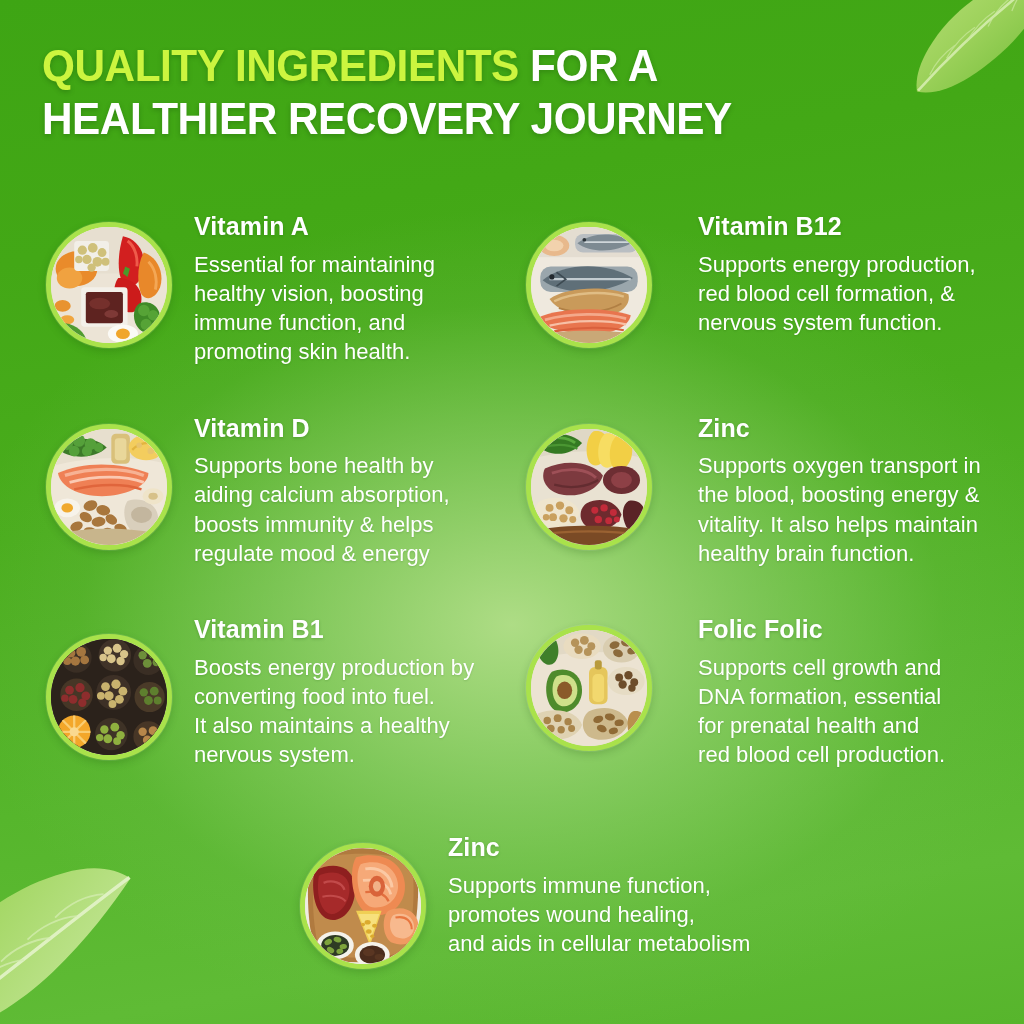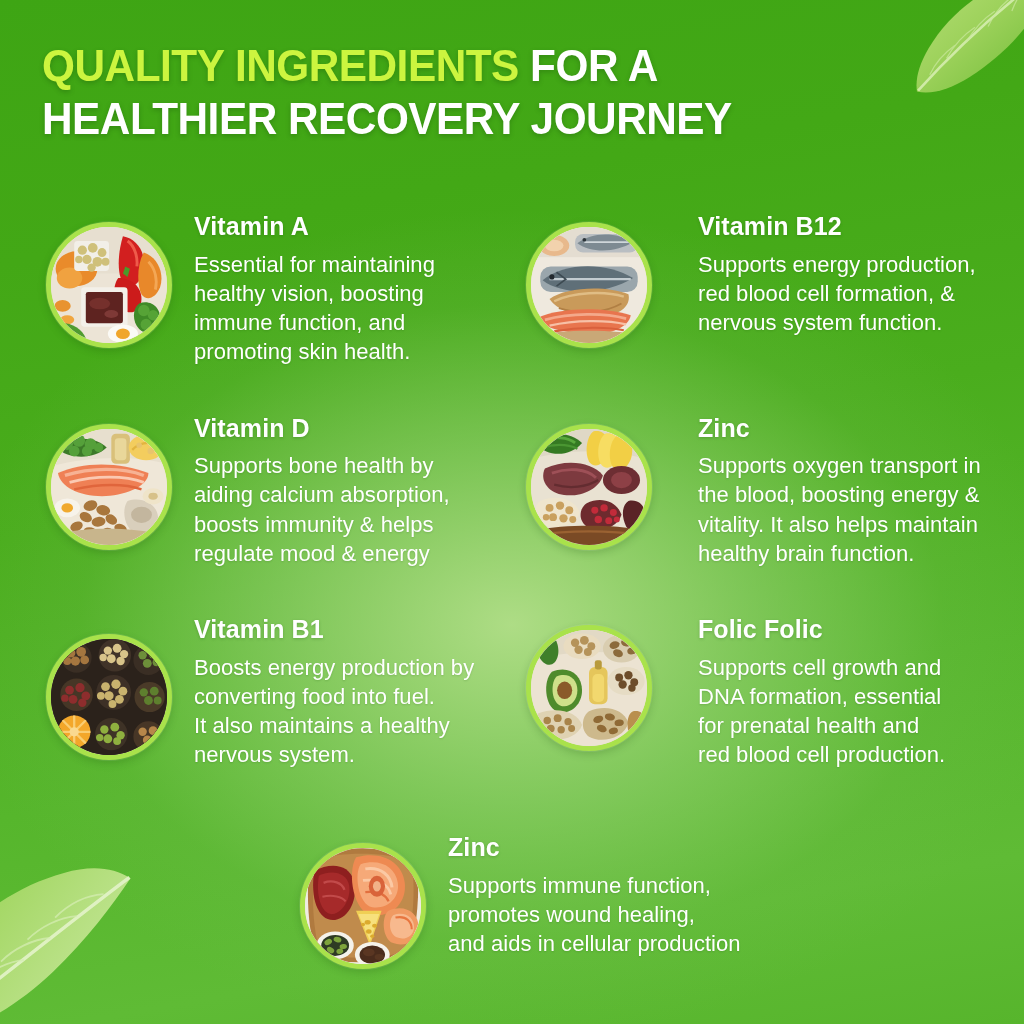--- a/index.html
+++ b/index.html
@@ -564,17 +564,17 @@
         <ellipse cx="58" cy="92" rx="15" ry="11" fill="#f5f2ea"></ellipse>
         <ellipse cx="58" cy="92" rx="11" ry="8" fill="#4a2c1c"></ellipse>
         <ellipse cx="55" cy="90" rx="5" ry="3.4" fill="#5e3a24" opacity="0.8"></ellipse>
         <ellipse cx="64" cy="94" rx="4" ry="2.6" fill="#5e3a24" opacity="0.7"></ellipse>
       </svg>
     </div>
     <div class="card-text">
       <div class="card-title">Zinc</div>
       <div class="card-desc">Supports immune function,
 promotes wound healing,
-and aids in cellular production</div>
+and aids in cellular metabolism</div>
     </div>
   </div>
 
 </div>
 
 </body></html>

